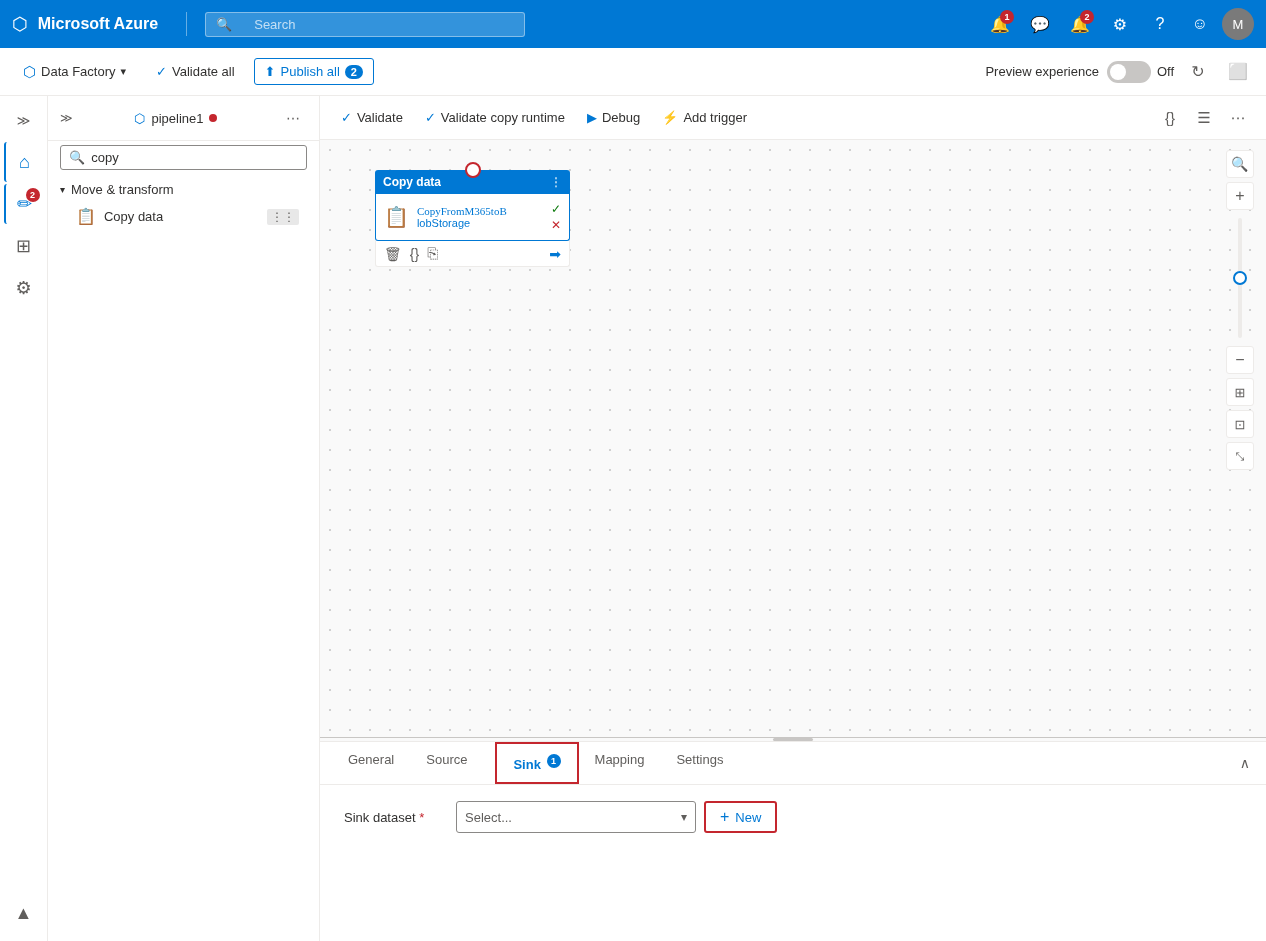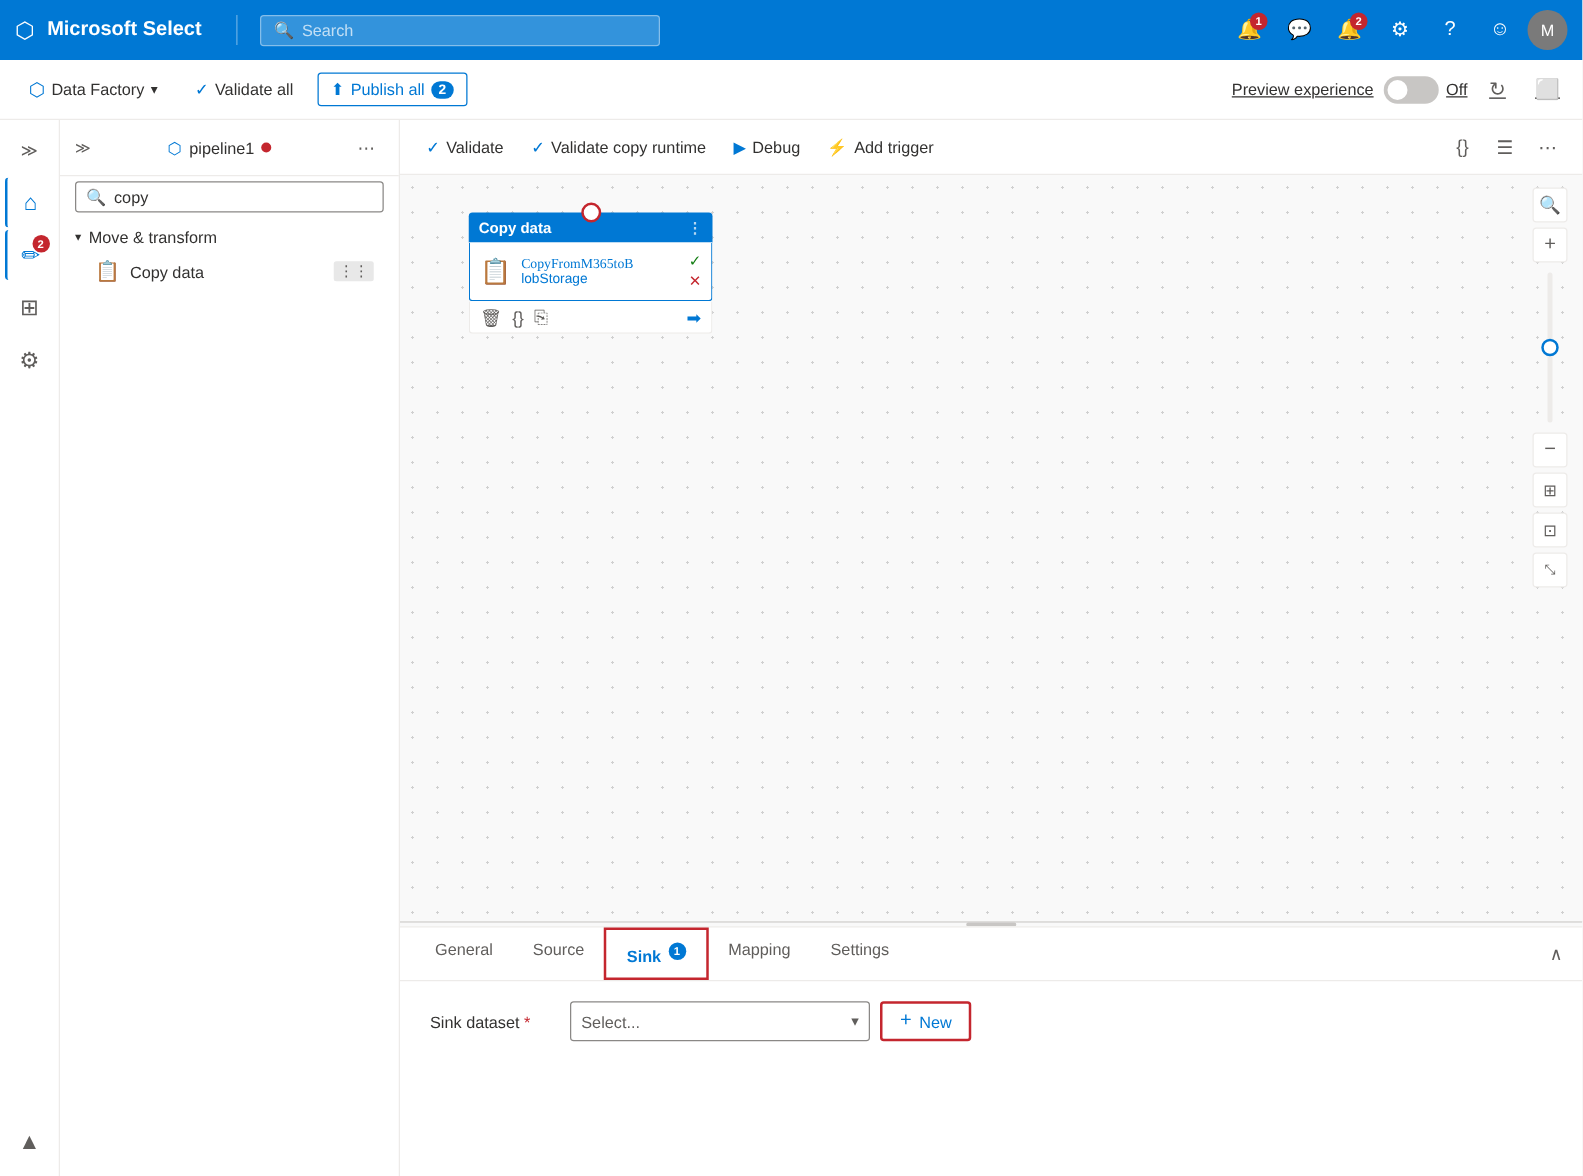--- a/index.html
+++ b/index.html
@@ -23,21 +23,21 @@
       border: 1px solid rgba(255,255,255,0.4);
       border-radius: 3px;
       padding: 4px 10px;
       width: 320px;
       color: white;
       font-size: 13px;
       gap: 6px;
     }
     .search-box input {
       background: transparent; border: none; outline: none;
-      color: white; font-size: 13px; width: 100%;
+      color: white; font-size: 13px; width: 100%; margin-left: 16px;
     }
     .search-box input::placeholder { color: rgba(255,255,255,0.7); }
     .nav-icons { display: flex; align-items: center; gap: 4px; margin-left: auto; }
     .nav-icon-btn {
       position: relative; width: 36px; height: 36px;
       display: flex; align-items: center; justify-content: center;
       border-radius: 3px; cursor: pointer; color: white; font-size: 16px;
     }
     .badge {
       position: absolute; top: 4px; right: 4px;
@@ -69,21 +69,21 @@
     }
     .second-bar-btn.publish {
       border: 1px solid #0078d4; color: #0078d4;
       background: white;
     }
     .df-icon { color: #0078d4; font-size: 15px; }
     .badge-count {
       background: #0078d4; color: white; border-radius: 10px;
       padding: 1px 6px; font-size: 11px; font-weight: 600;
     }
-    .preview-exp { margin-left: auto; display: flex; align-items: center; gap: 8px; font-size: 13px; color: #323130; text-decoration: underline; }
+    .preview-exp { margin-left: auto; display: flex; align-items: center; gap: 8px; font-size: 13px; color: #323130; }
     .toggle-wrap { display: flex; align-items: center; gap: 6px; }
     .toggle {
       width: 44px; height: 22px; background: #c8c6c4; border-radius: 11px;
       position: relative; cursor: pointer;
     }
     .toggle-knob {
       width: 16px; height: 16px; background: white; border-radius: 50%;
       position: absolute; top: 3px; left: 3px;
       transition: left 0.2s;
     }
@@ -278,21 +278,21 @@
       display: flex; align-items: center; justify-content: space-between;
       padding: 0 12px; border-bottom: 1px solid #edebe9; text-align: right;
     }
     .tabs { display: flex; gap: 0; }
     .tab-item {
       padding: 10px 16px; font-size: 13px; color: #605e5c;
       cursor: pointer; border-bottom: 2px solid transparent;
       position: relative;
     }
     .tab-item.highlighted {
-      border: 2px solid #c4262e; color: #0078d4; font-weight: 600;
+      border: 2px solid #c4262e; color: #0078d4; font-weight: 600; margin-left: 12px;
     }
     .tab-badge {
       background: #0078d4; color: white; border-radius: 50%;
       width: 14px; height: 14px; font-size: 9px;
       display: inline-flex; align-items: center; justify-content: center;
       margin-left: 2px; vertical-align: super;
     }
     .collapse-btn {
       cursor: pointer; color: #605e5c; font-size: 14px; padding: 4px;
     }
@@ -328,21 +328,21 @@
     }
     .divider-handle {
       width: 40px; height: 3px; background: #c8c6c4; border-radius: 2px;
     }
   </style>
 </head>
 <body>
 
 <div class="top-nav">
   <span style="font-size:18px;">⬡</span>
-  <span class="top-nav-brand">Microsoft Select</span>
+  <span class="top-nav-brand">Microsoft Azure</span>
   <div class="top-nav-divider"></div>
   <div class="search-box">
     <span>🔍</span>
     <input type="text" placeholder="Search" style="">
   </div>
   <div class="nav-icons">
     <div class="nav-icon-btn">
       🔔
       <span class="badge">1</span>
     </div>

